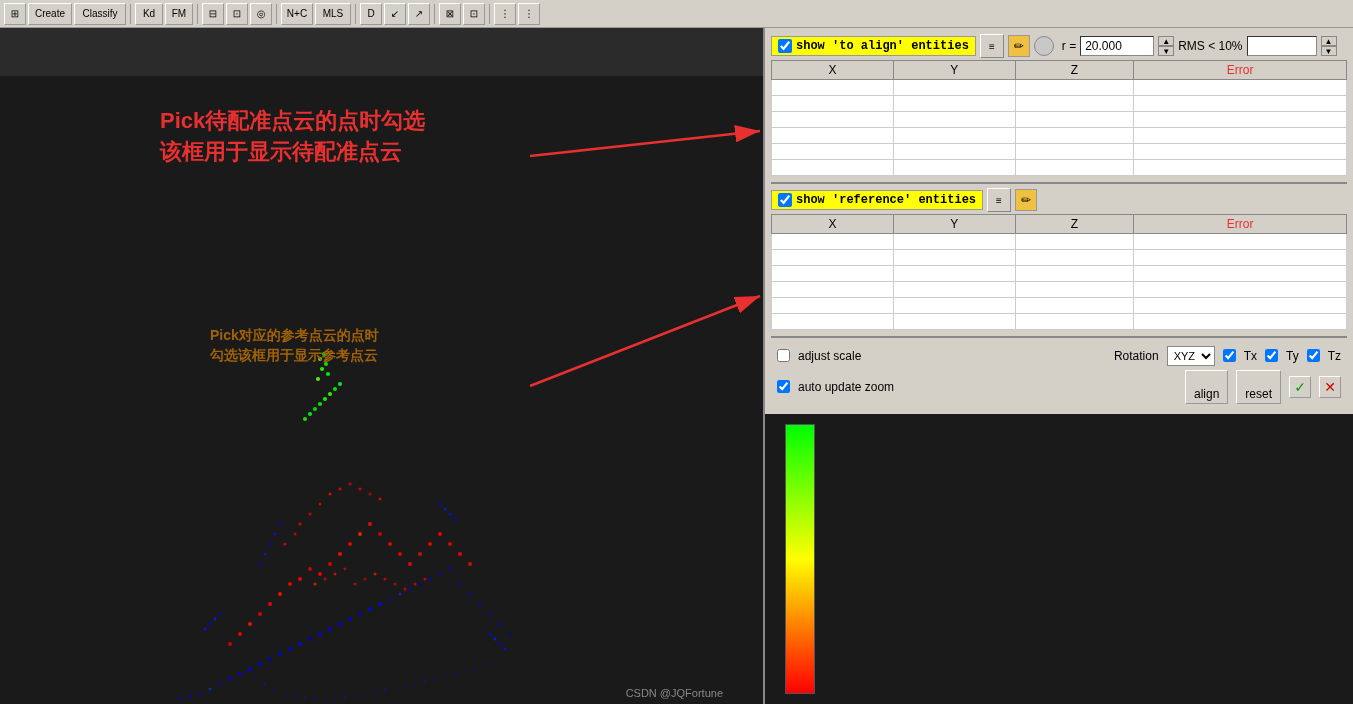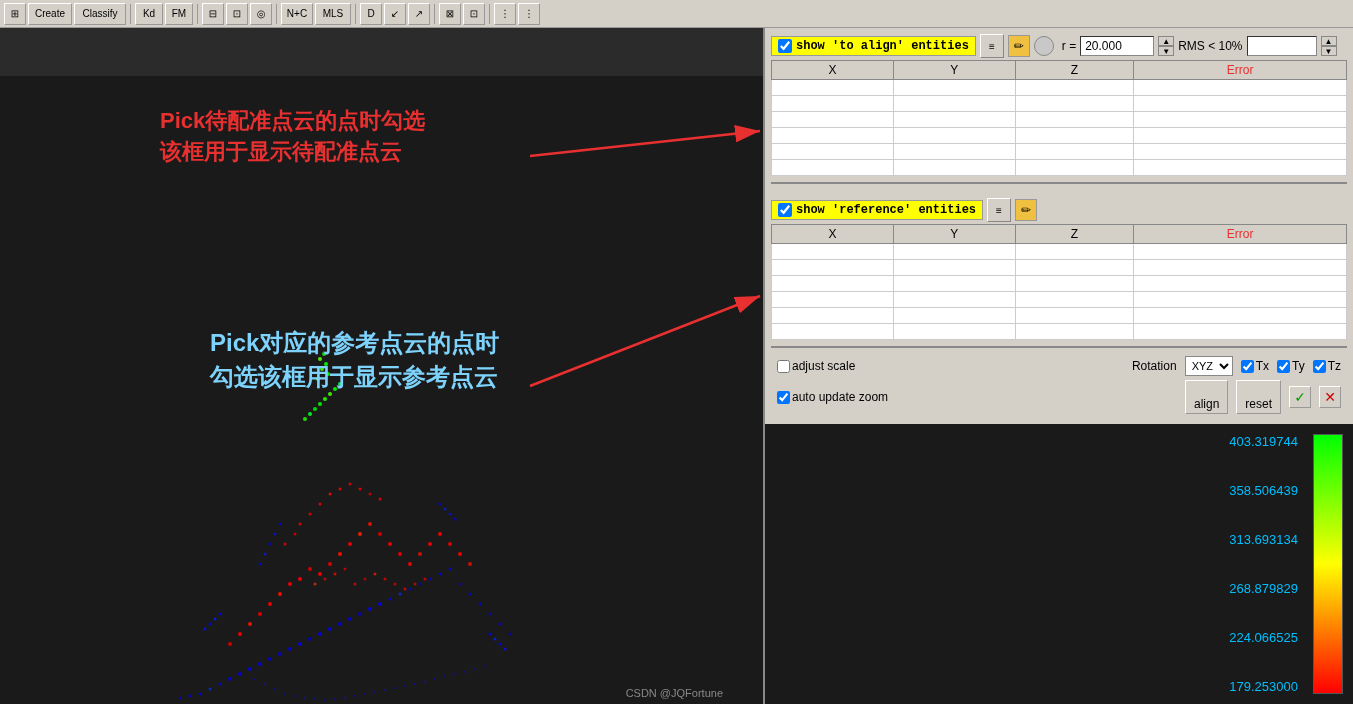--- a/index.html
+++ b/index.html
@@ -70,22 +70,22 @@
       font-size: 22px;
       font-weight: bold;
       line-height: 1.4;
       z-index: 10;
     }
 
     .annotation-bottom {
       position: absolute;
       top: 250px;
       left: 210px;
-      color: #7dd3fc;
-      font-size: 24px;
+      color: #a16207;
+      font-size: 14px;
       font-weight: bold;
       line-height: 1.4;
       z-index: 10;
     }
 
     
     .arrow-overlay {
       position: absolute;
       top: 0;
       left: 0;
@@ -273,22 +273,22 @@
     .rotation-select {
       height: 20px;
       font-size: 11px;
       border: 1px solid #888;
       background: #fff;
       padding: 0 2px;
     }
 
     .checkbox-inline {
       display: flex;
-      align-items: center;
-      gap: 2px;
+      align-items: flex-start;
+      gap: 8px;
       font-size: 12px;
       color: #000;
     }
 
     .action-btn {
       height: 22px;
       padding: 16px 8px;
       background: #d4d0c8;
       border: 1px solid #999;
       border-top-color: #fff;
@@ -693,21 +693,21 @@
               <td></td>
               <td></td>
               <td></td>
               <td></td>
             </tr>
         </tbody>
       </table>
 
       <div class="h-divider"></div>
 
-      <div class="header-row" style="margin-top:14px;">
+      <div class="header-row" style="margin-top:4px;">
         <label class="checkbox-label">
           <input type="checkbox" checked="" style="">
           <span>show 'reference' entities</span>
         </label>
         <div class="icon-btn" style="font-size:10px;">≡</div>
         <div class="icon-btn pencil-icon-yellow">✏</div>
       </div>
 
       <table class="data-table">
         <thead>
@@ -795,25 +795,17 @@
           <div style="flex:1;"></div>
           <button class="action-btn">align</button>
           <button class="action-btn">reset</button>
           <div class="confirm-btn">✓</div>
           <div class="cancel-btn">✕</div>
         </div>
       </div>
     </div>
 
     <div class="color-scale-panel">
-      <div class="scale-values">
-        <div class="scale-value">403.319744</div>
-        <div class="scale-value">358.506439</div>
-        <div class="scale-value">313.693134</div>
-        <div class="scale-value">268.879829</div>
-        <div class="scale-value">224.066525</div>
-        <div class="scale-value">179.253000</div>
-      </div>
       <div class="color-bar"></div>
     </div>
 
   </div>
 </div>
 
 </body></html>

